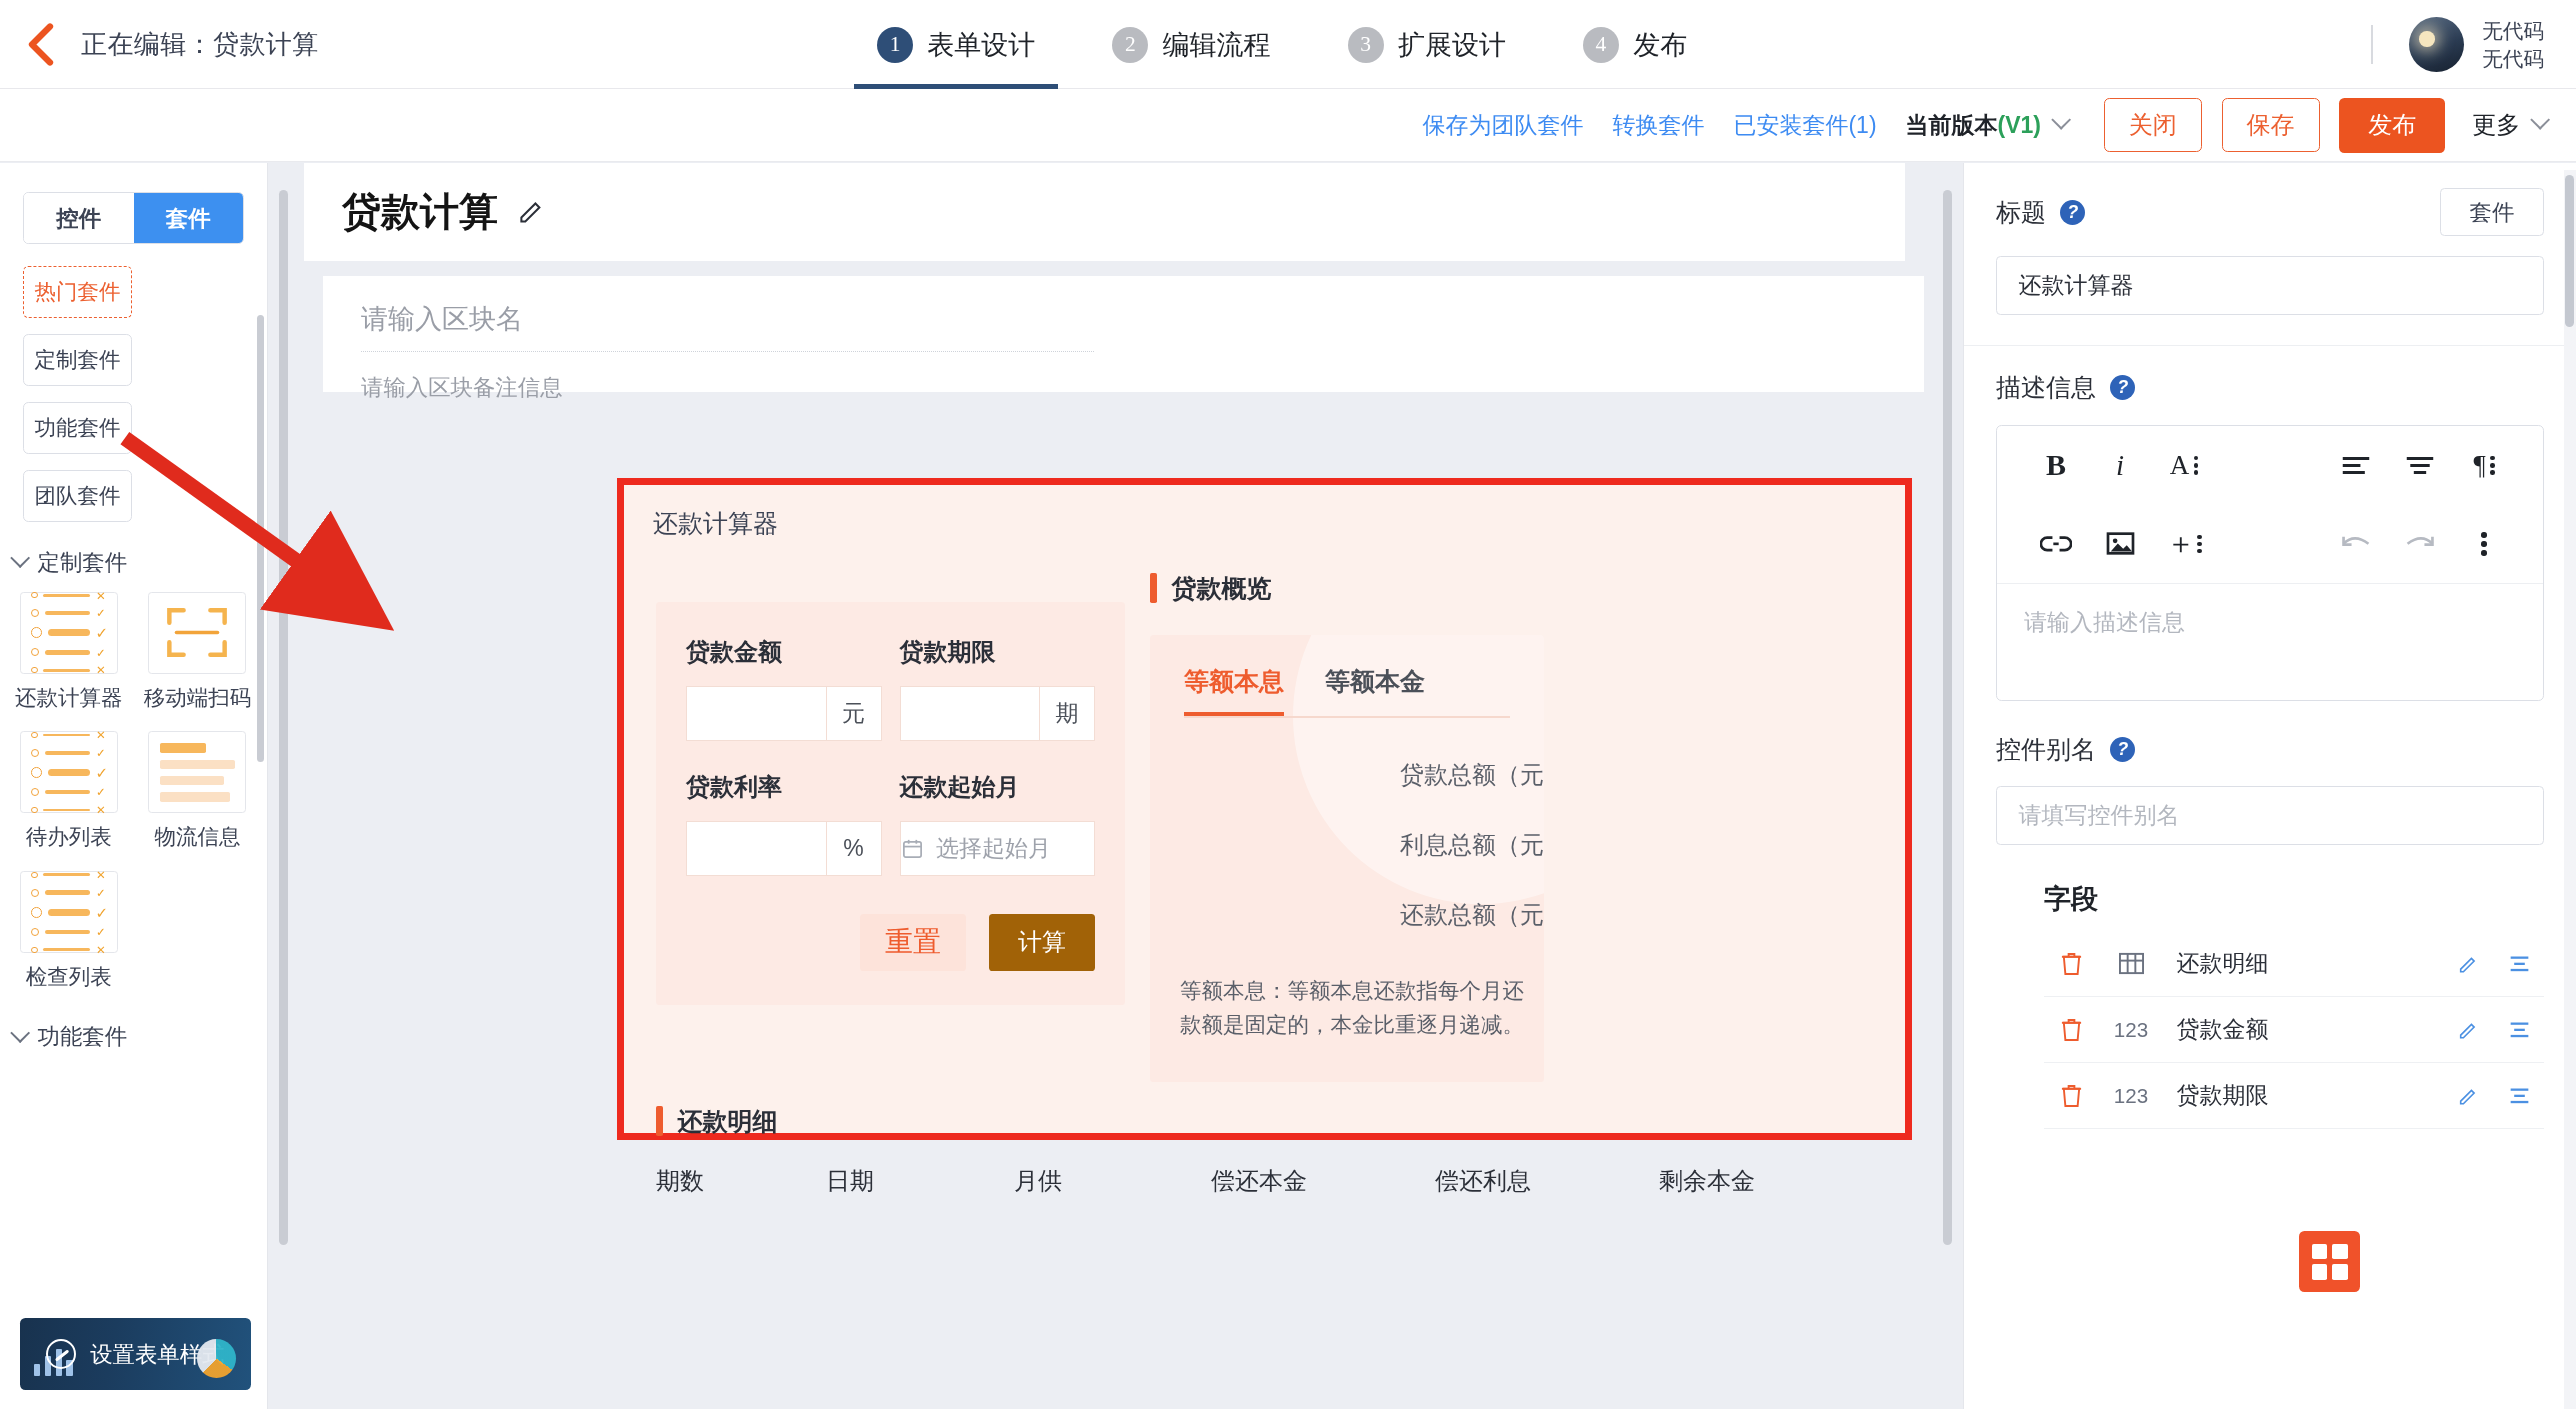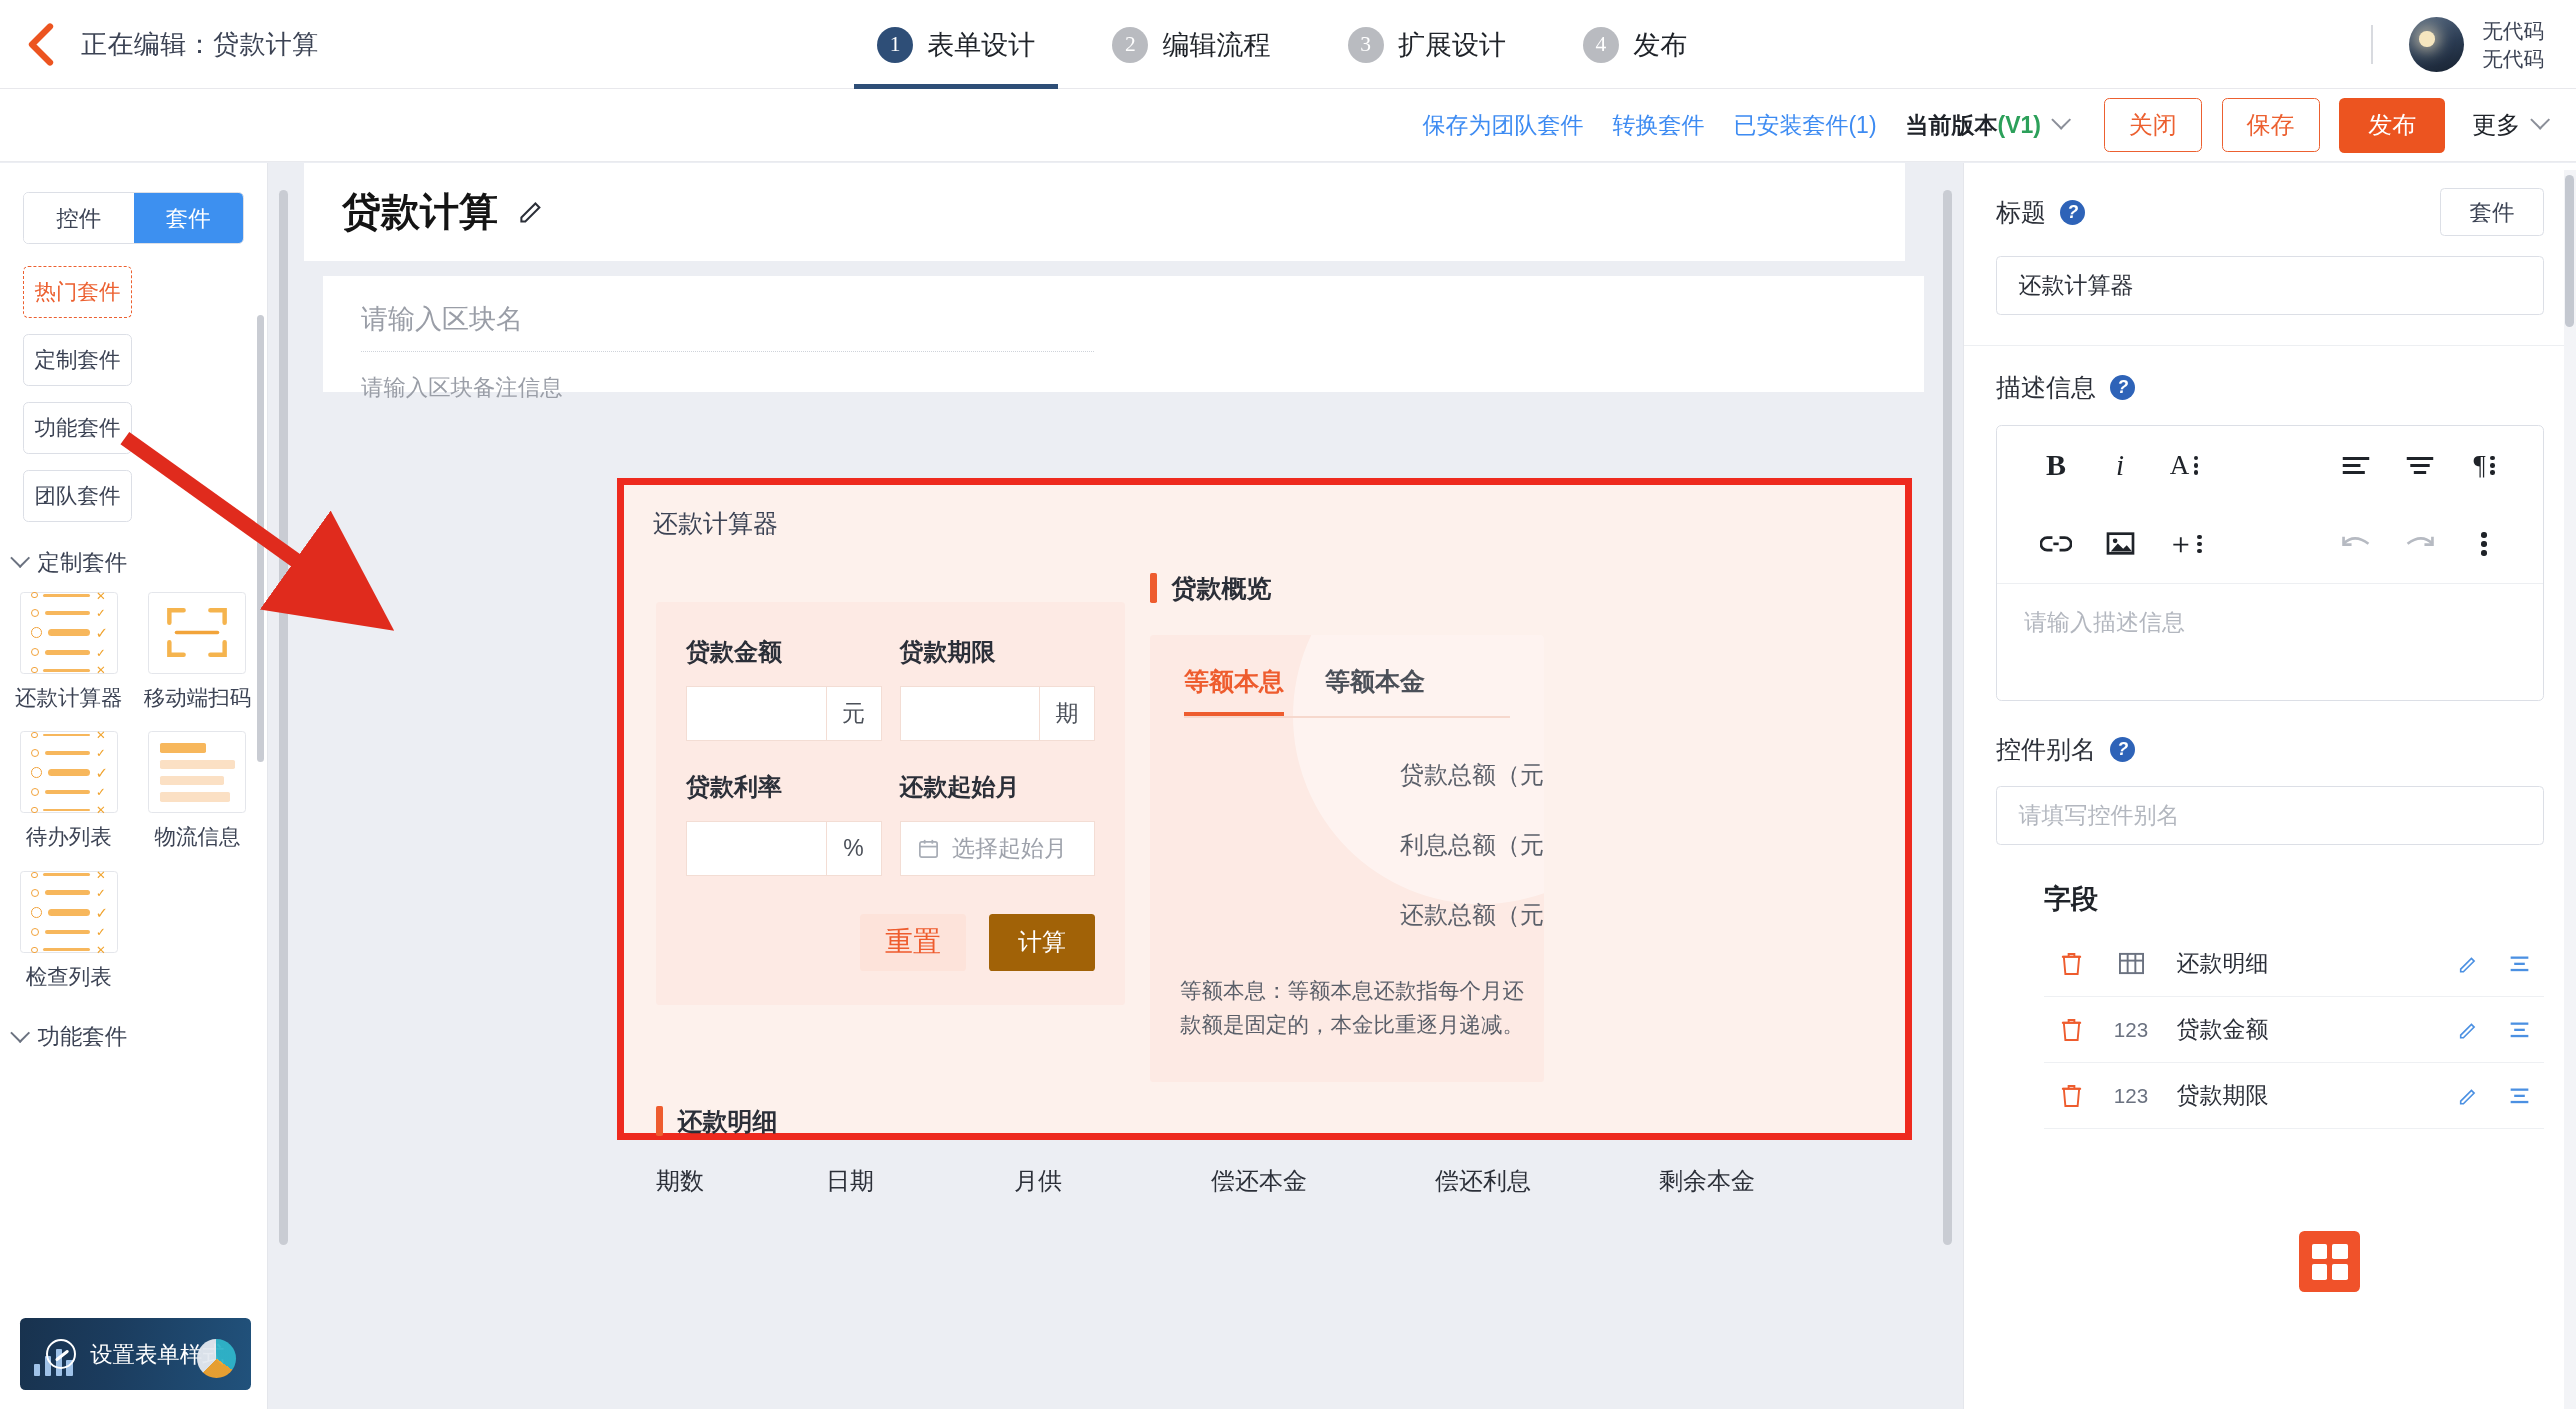--- a/index.html
+++ b/index.html
@@ -94,21 +94,21 @@
   .sidebar {
     position: absolute; left: 0; top: 163px; width: 268px; height: 1247px;
     background: #fff; border-right: 0.9px solid #e4e6eb; overflow: hidden;
   }
   .seg {
     display: flex; margin: 29px 23px 0 23px; border-radius: 5.4px; overflow: hidden;
     border: 0.9px solid #dcdfe6;
   }
   .seg > div {
     flex: 1; height: 50px; display: flex; align-items: center; justify-content: center;
-    font-size: 22.4px; color: #3c4354; cursor: pointer; background: #fff;
+    font-size: 22.4px; color: #3c4354; cursor: pointer; background: #fff; font-weight: bold;
   }
   .seg > div.on { background: #3d90f0; color: #fff; }
   .chips { display: flex; flex-wrap: wrap; gap: 16px; margin: 21.5px 23px 0 23px; }
   .chip {
     width: 109px; height: 52px; border: 0.9px solid #dcdfe6; border-radius: 5.4px;
     display: flex; align-items: center; justify-content: center;
     font-size: 21.5px; color: #3c4354; cursor: pointer; background:#fff;
   }
   .chip.dashed { border: 1.8px dashed #ec6030; color: #ec6030; }
   .group-hdr {
@@ -198,21 +198,21 @@
   .f-col { flex: 1; }
   .f-input {
     margin-top: 18px; height: 55px; background: #fff; border: 0.9px solid #f3ddd4;
     display: flex; align-items: center;
   }
   .f-input .inp { flex: 1; height: 100%; }
   .f-unit {
     width: 55px; height: 100%; display: flex; align-items: center; justify-content: center;
     font-size: 23px; color: #4b5059; border-left: 0.9px solid #f3ddd4;
   }
-  .f-input.date { padding-left: 16px; gap: 12.5px; }
+  .f-input.date { padding-left: 0; gap: 12.5px; }
   .ph { font-size: 23px; color: #9ea2ab; }
   .btns { display: flex; justify-content: flex-end; gap: 23px; margin-top: 38px; }
   .b-reset {
     width: 106px; height: 57px; background: #fde3da; color: #ee5c2e; font-size: 28px;
     border: none; border-radius: 3.6px; display:flex;align-items:center;justify-content:center;cursor:pointer;
   }
   .b-calc {
     width: 106px; height: 57px; background: #a16207; color: #fff; font-size: 24px;
     border: none; border-radius: 3.6px; display:flex;align-items:center;justify-content:center;cursor:pointer;
   }

